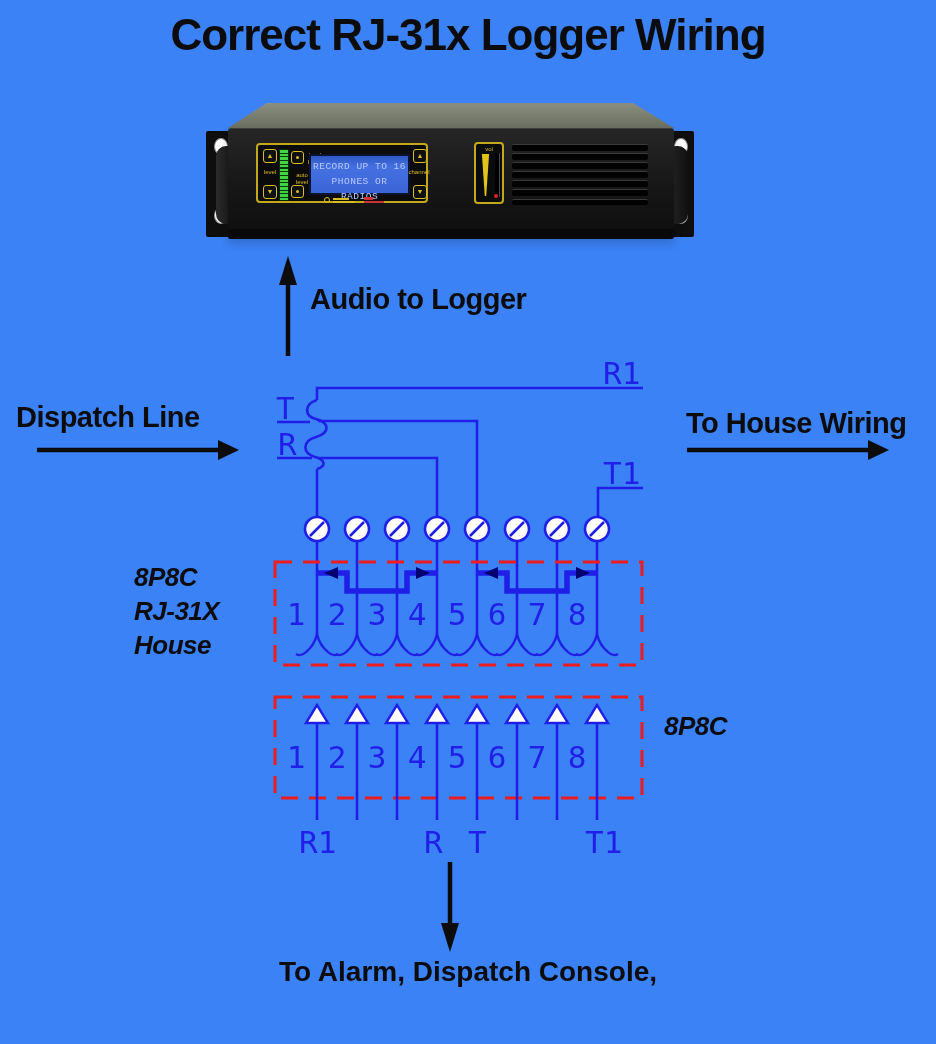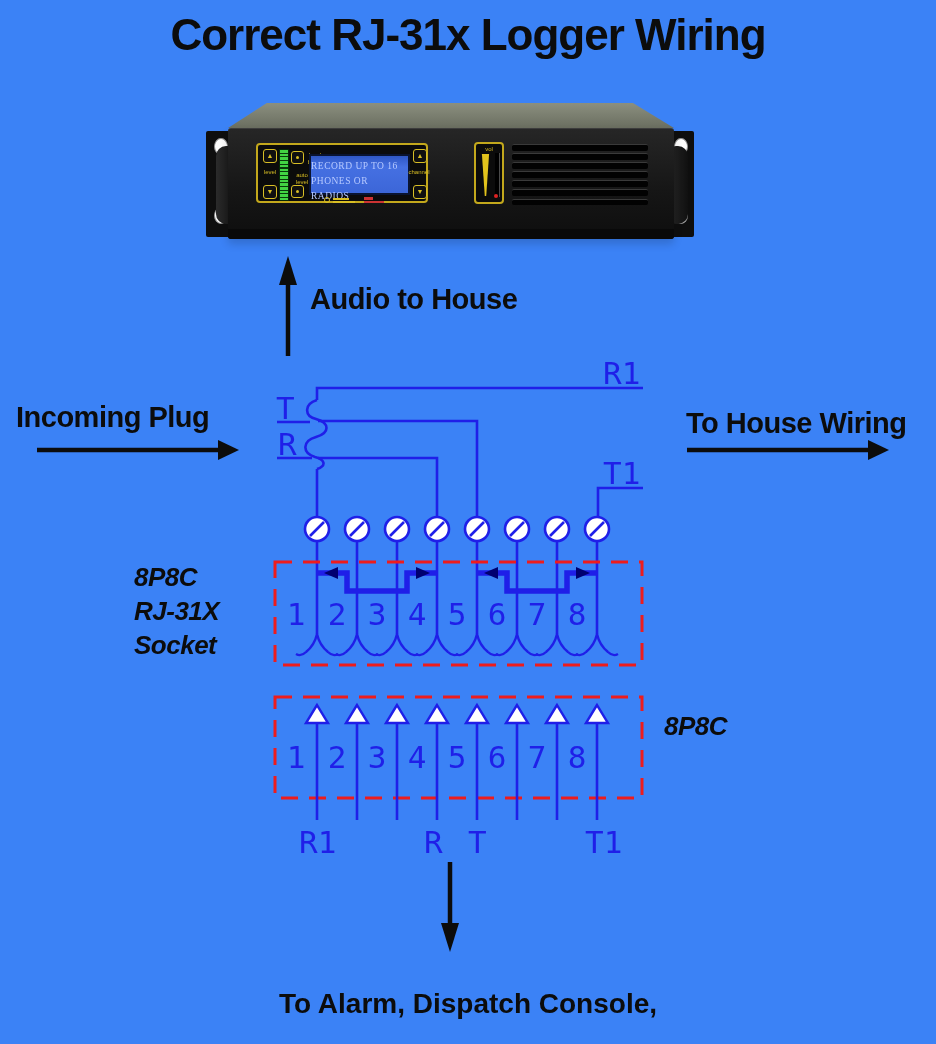--- a/index.html
+++ b/index.html
@@ -22,22 +22,22 @@
   .chassis{width:446px;height:110px;background:linear-gradient(180deg,#262626,#161616 55%,#0e0e0e);
            border-radius:3px;box-shadow:0 5px 9px rgba(0,0,0,.16);border-top:1px solid #3c3c3c;}
   .panel{background:#0b0b0b;border:2px solid #c3a81c;border-radius:4px;box-sizing:border-box;}
   .ybtn{position:absolute;width:14px;height:14px;border:1.5px solid #d8be25;border-radius:3px;
         background:#101010;color:#d8be25;font-size:7px;line-height:11px;text-align:center;box-sizing:border-box;}
   .ydot{position:absolute;left:4px;top:4px;width:3px;height:3px;border-radius:50%;background:#d8be25;}
   .ylbl{position:absolute;color:#d8be25;font-size:6px;line-height:6.5px;text-align:center;}
   .meter{background:repeating-linear-gradient(180deg,#42d443 0 2.6px,#0a3a0c 2.6px 3.7px);
          border:1px solid #062806;}
   .lcd{background:linear-gradient(180deg,#2f57c4,#4570e2 30%,#3c66d8);border:2px solid #0a1430;
-       box-sizing:border-box;color:#b6c9ff;font-family:Liberation Serif, serif;font-size:9.5px;
-       line-height:15px;letter-spacing:0.5px;padding-top:3px;}
+       box-sizing:border-box;color:#b6c9ff;font-family:Liberation Mono, monospace;font-size:9.5px;
+       line-height:15px;text-align:center;letter-spacing:0.5px;padding-top:3px;}
   .slot{height:5.5px;background:#020202;border-radius:2px;border-top:1px solid #3a3a3a;margin-bottom:2.6px;}
 </style>
 </head>
 <body>
 
 <div class="canvas">
 
   <div class="abs blk title">Correct RJ-31x Logger Wiring</div>
 
   <div class="abs device">
@@ -238,31 +238,31 @@
       <polygon points="218,440 218,460 239,450" stroke="none"></polygon>
       <line x1="687" y1="450" x2="868" y2="450"></line>
       <polygon points="868,440 868,460 889,450" stroke="none"></polygon>
       <line x1="288" y1="356" x2="288" y2="283"></line>
       <polygon points="279,285 297,285 288,256" stroke="none"></polygon>
       <line x1="450" y1="862" x2="450" y2="925"></line>
       <polygon points="441,923 459,923 450,952" stroke="none"></polygon>
     </g>
   </svg>
 
-  <div class="abs blk lbl29" style="left:310px;top:283px;">Audio to House</div>
-  <div class="abs blk lbl29" style="left:16px;top:401px;">Incoming Plug</div>
+  <div class="abs blk lbl29" style="left:310px;top:283px;">Audio to Logger</div>
+  <div class="abs blk lbl29" style="left:16px;top:401px;">Dispatch Line</div>
   <div class="abs blk lbl29" style="left:686px;top:407px;">To House Wiring</div>
 
   <div class="abs blk lbl26" style="left:134px;top:560px;">
     <div>8P8C</div>
     <div>RJ-31X</div>
-    <div>Socket</div>
+    <div>House</div>
   </div>
 
   <div class="abs blk lbl26" style="left:664px;top:709px;">
     <div>8P8C</div>
   </div>
 
-  <div class="abs blk ctr" style="left:168px;top:953px;width:600px;font-size:28px;line-height:38px;margin-top:32px;">
+  <div class="abs blk ctr" style="left:168px;top:953px;width:600px;font-size:28px;line-height:38px;">
     <div>To Alarm, Dispatch Console,</div>
   </div>
 
 </div>
 
 </body></html>

